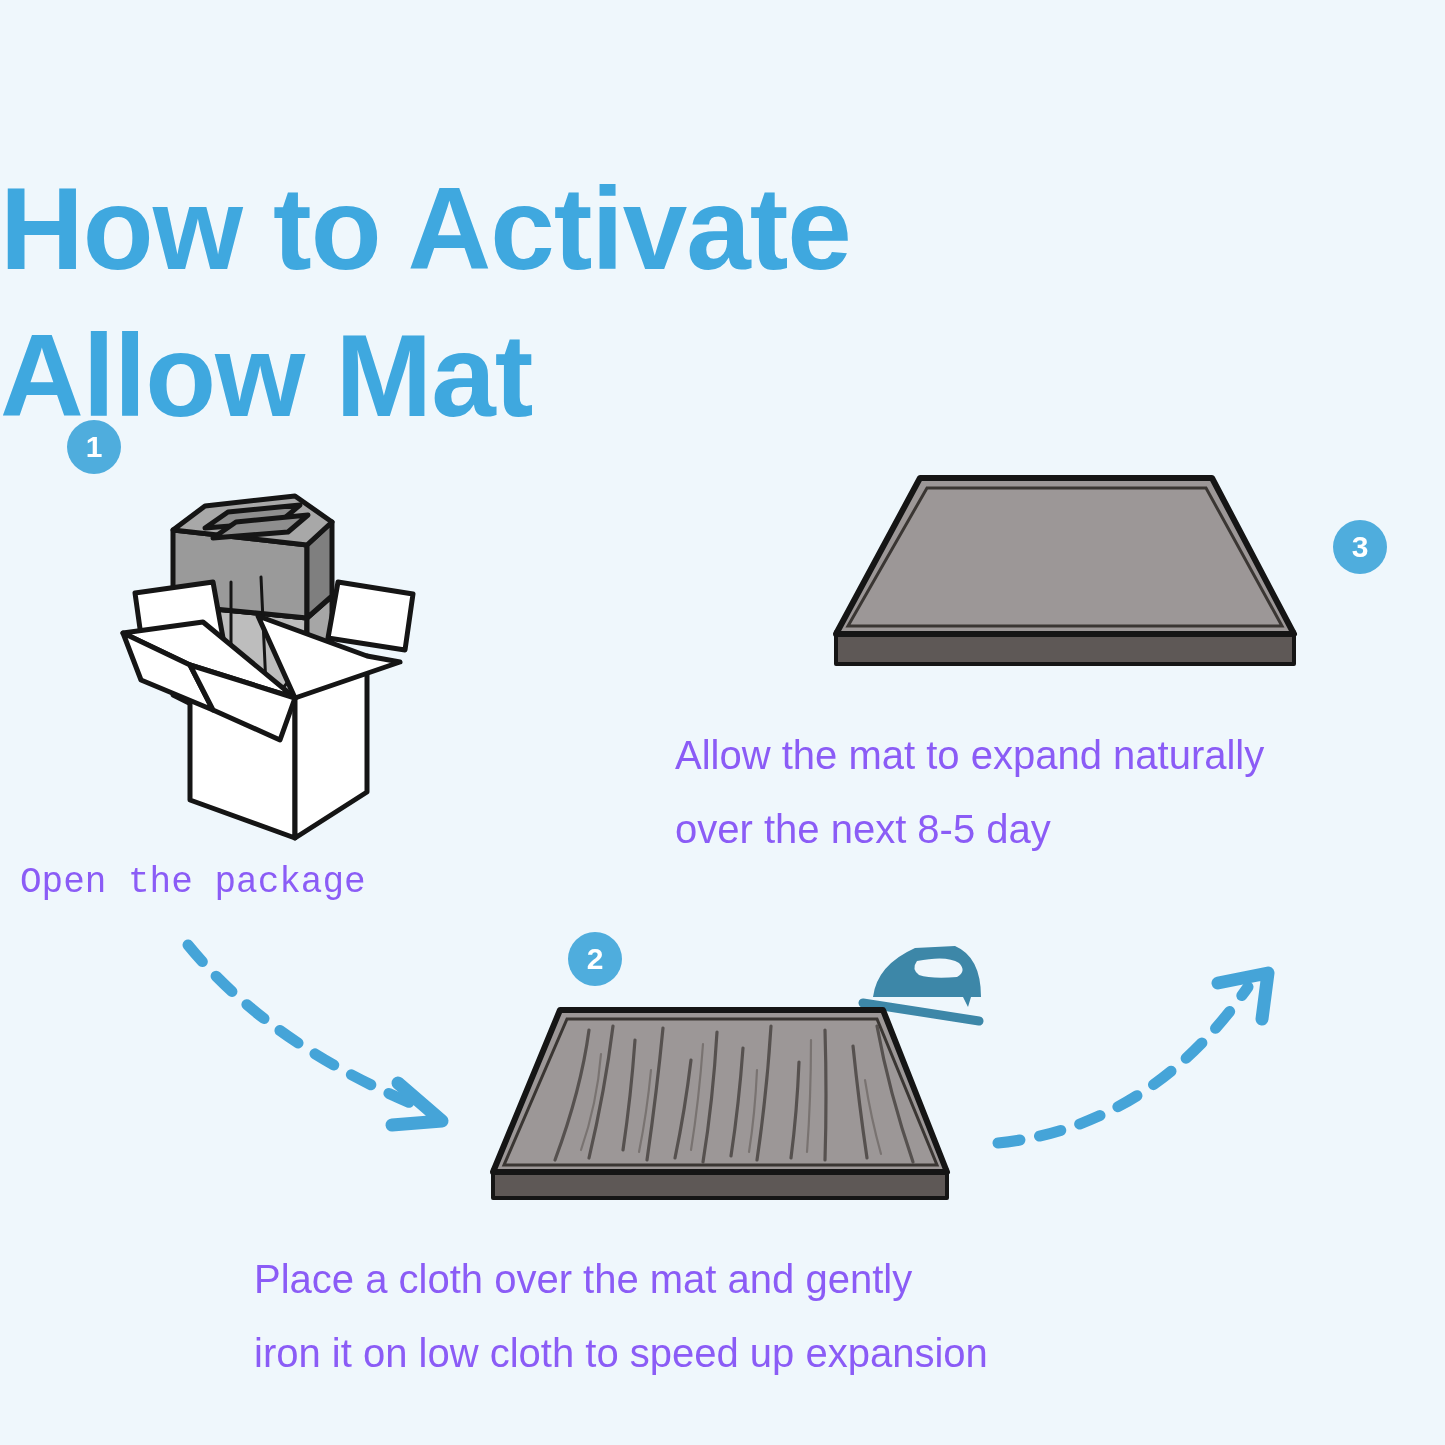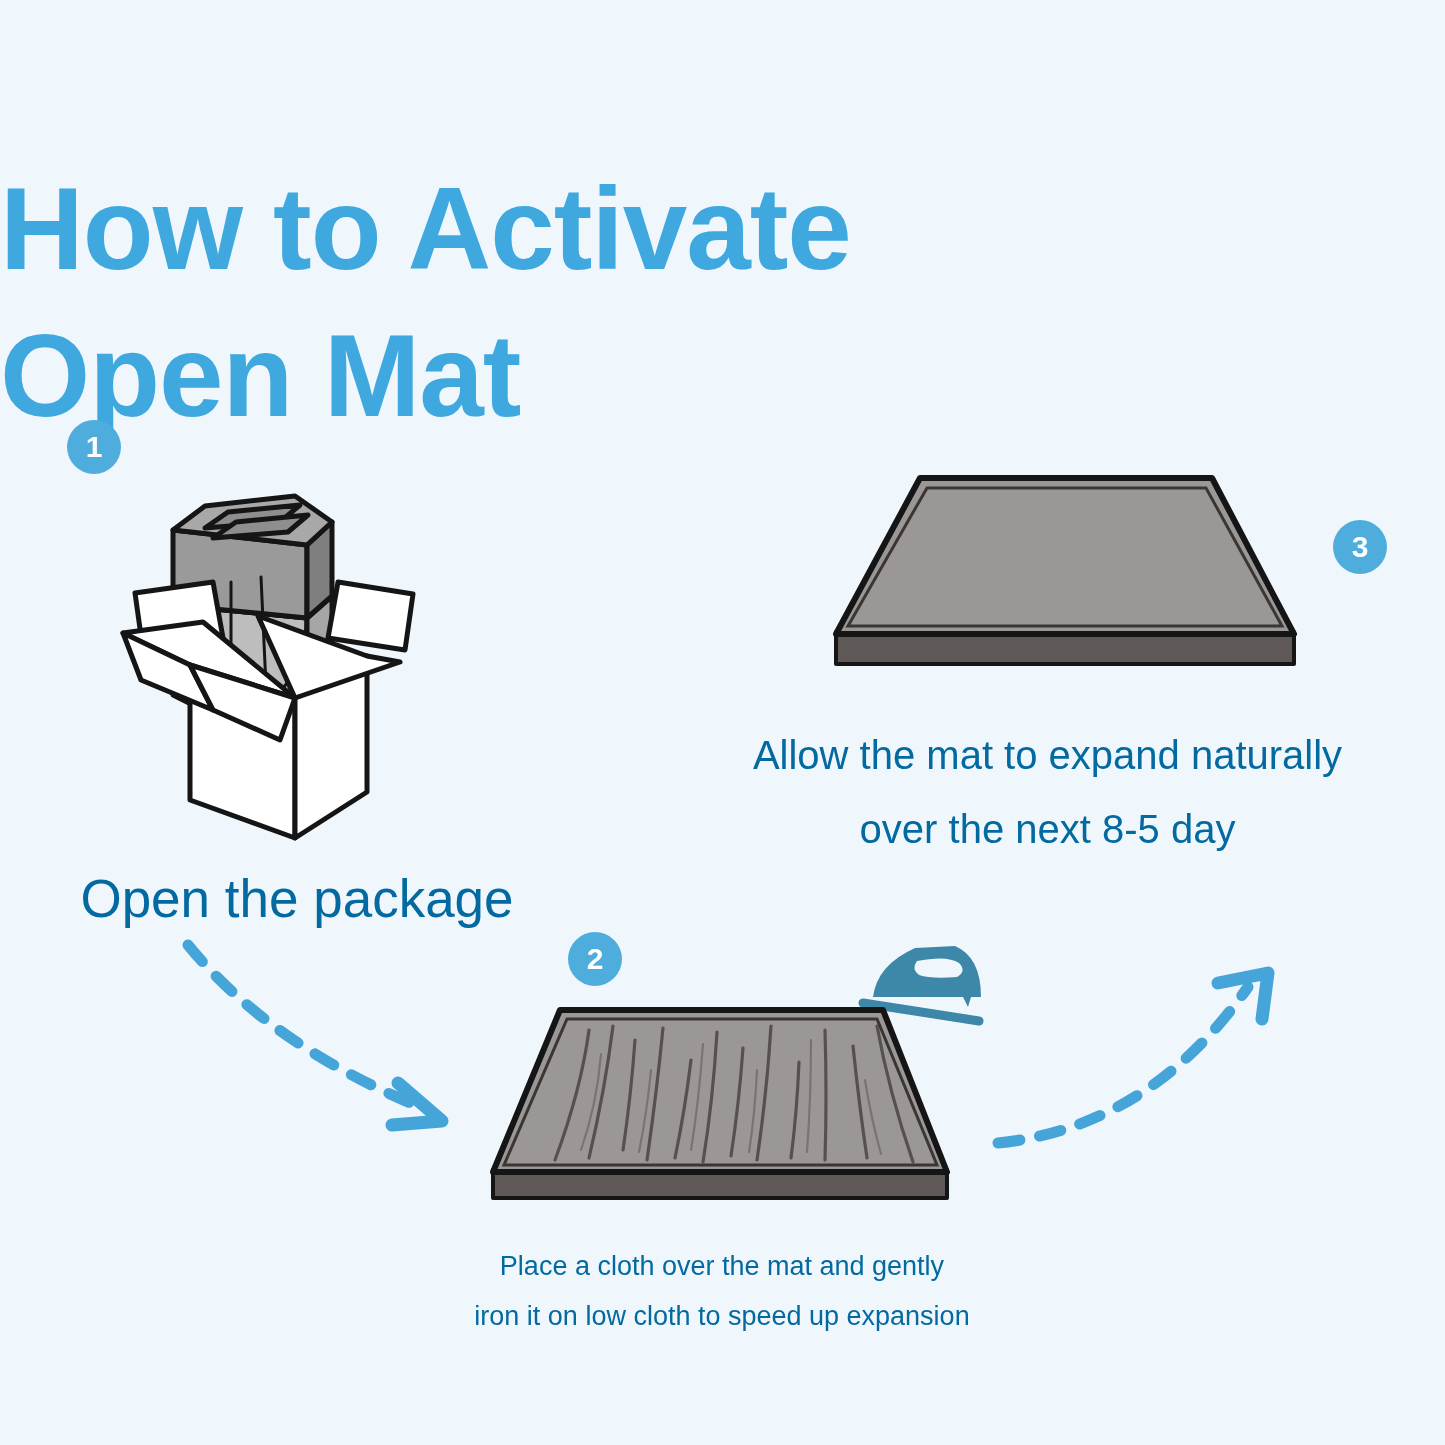--- a/index.html
+++ b/index.html
@@ -52,43 +52,43 @@
     line-height: 54px;
     text-align: center;
   }
   #badge1 { left: 67px;   top: 420px; }
   #badge2 { left: 568px;  top: 932px; }
   #badge3 { left: 1333px; top: 520px; }
 
   
   .caption {
     position: absolute;
-    color: #0369a1;
+    color: #8b5cf6;
     font-family: "Liberation Sans", sans-serif;
     font-size: 40px;
     line-height: 1.85;
-    text-align: center;
   }
   #caption1 {
-    left: 32px;
+    left: 20px;
     top: 850px;
     width: 530px;
-    font-size: 53px;
+    font-size: 36px;
+    font-family: Liberation Mono, monospace;
   }
   #caption3 {
     left: 675px;
     top: 718px;
     width: 745px;
     font-size: 40px;
   }
   #caption2 {
-    left: 247px;
+    left: 254px;
     top: 1242px;
     width: 950px;
-    font-size: 27px;
+    font-size: 40px;
   }
   .caption .line { display: block; }
 
   
   .art { position: absolute; }
   #art-box   { left: 95px;  top: 470px;  width: 370px; height: 370px; }
   #art-mat3  { left: 830px; top: 470px;  width: 520px; height: 210px; }
   #art-mat2  { left: 485px; top: 1000px; width: 470px; height: 215px; }
   #art-iron  { left: 855px; top: 935px;  width: 135px; height: 100px; }
   #art-arrow-left  { left: 170px; top: 925px; width: 330px; height: 215px; }
@@ -96,21 +96,21 @@
 
   svg { display: block; overflow: visible; }
 </style>
 </head>
 <body>
 
 <div class="stage">
 
   <h1 class="title">
     <span class="line">How to Activate</span>
-    <span class="line">Open Mat</span>
+    <span class="line">Allow Mat</span>
   </h1>
 
   <div class="badge" id="badge1">1</div>
 
   <div class="art" id="art-box">
     <svg viewBox="0 0 370 370" width="370" height="370">
       <g fill="none" stroke="#151515" stroke-width="5" stroke-linejoin="round" stroke-linecap="round">
 
         <g>
 

